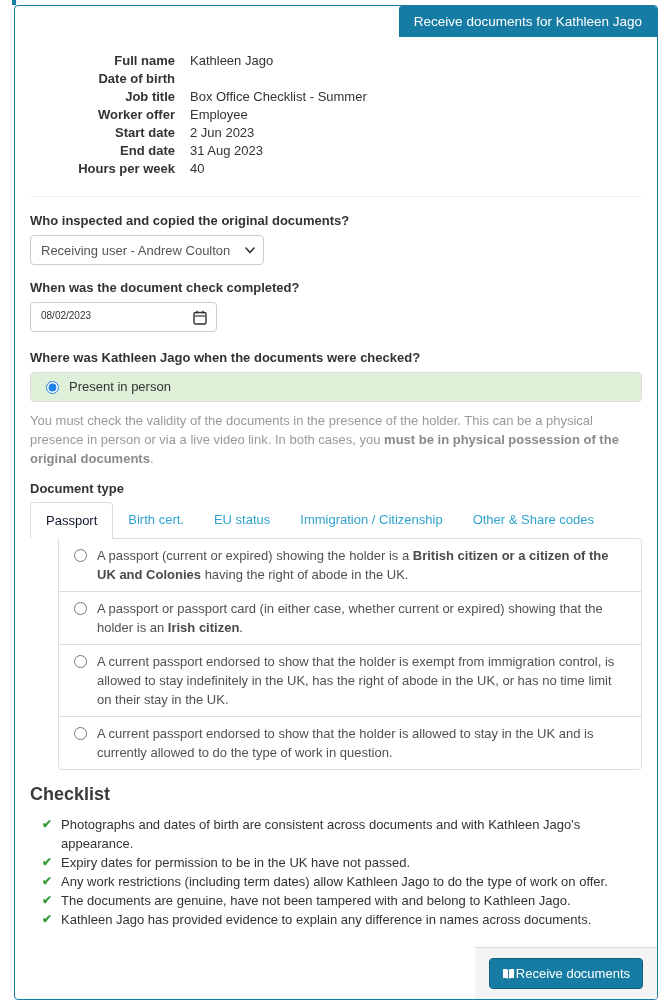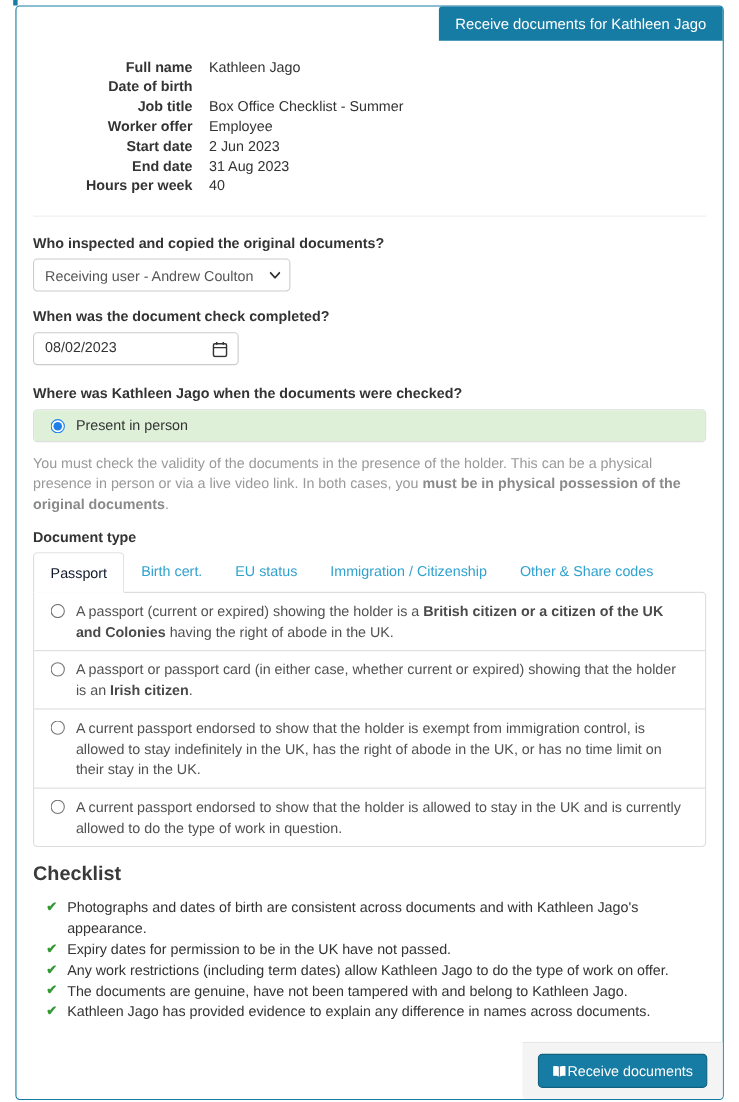--- a/index.html
+++ b/index.html
@@ -58,21 +58,21 @@
     font-family: "Liberation Sans", sans-serif; font-size: 13px;
     padding: 4px 24px 4px 10px;
     appearance: none; -webkit-appearance: none;
   }
   .select-caret { position: absolute; right: 9px; top: 9px; pointer-events: none; }
 
   .date-wrap { position: relative; width: 187px; margin-bottom: 18px; }
   .date-input {
     width: 100%; height: 30px;
     border: 1px solid #ccc; border-radius: 4px;
-    color: #333; font-family: "Liberation Sans", sans-serif; font-size: 13px;
+    color: #333; font-family: "Liberation Sans", sans-serif; font-size: 10px;
     padding: 0 30px 4px 10px;
   }
   .date-icon { position: absolute; right: 10px; top: 8px; pointer-events: none; }
 
   .list-group { border: 1px solid var(--border_gray); border-radius: 4px; background: #fff; }
   .list-group .lg-item { display: flex; align-items: flex-start; padding: 5px 15px; line-height: 18px; }
   .list-group .lg-item + .lg-item { border-top: 1px solid var(--border_gray); }
   .list-group .lg-item.selected { background: var(--selected_bg); }
   .list-group input[type="radio"] { margin: 3px 10px 0 0; accent-color: #1f7fe8; width: 13px; height: 13px; flex: 0 0 auto; }
   #location-list { margin-bottom: 9px; }
@@ -83,21 +83,21 @@
   .doc-type-label { font-weight: bold; margin-bottom: 5px; line-height: 16px; }
 
   .tabs { display: flex; list-style: none; }
   .tab { padding: 9px 15px; font-size: 13px; color: var(--tab_link); cursor: pointer; line-height: 17px; }
   .tab.active {
     color: #0f172a; background: #fff; cursor: default;
     border: 1px solid var(--border_gray); border-bottom-color: #fff;
     border-radius: 4px 4px 0 0;
     margin-bottom: -1px; position: relative; z-index: 2;
   }
-  #doc-options { border-top-left-radius: 0; }
+  #doc-options { border-top-left-radius: 0; margin-left: 28px; }
   #doc-options .lg-item { padding: 7px 15px; line-height: 19px; color: #515151; }
   #doc-options .lg-item b { color: #4a4a4a; }
 
   .checklist-title { font-size: 18px; font-weight: 700; color: #3a3a3a; margin: 13px 0 10px; line-height: 22px; }
   .checklist { list-style: none; padding-left: 12px; }
   .checklist li { display: flex; align-items: flex-start; line-height: 19px; }
   .checklist .check { color: var(--check_green); font-weight: bold; margin-right: 9px; font-size: 12px; flex: 0 0 auto; }
 
   .btn-primary {
     display: inline-flex; align-items: center; gap: 1px;

